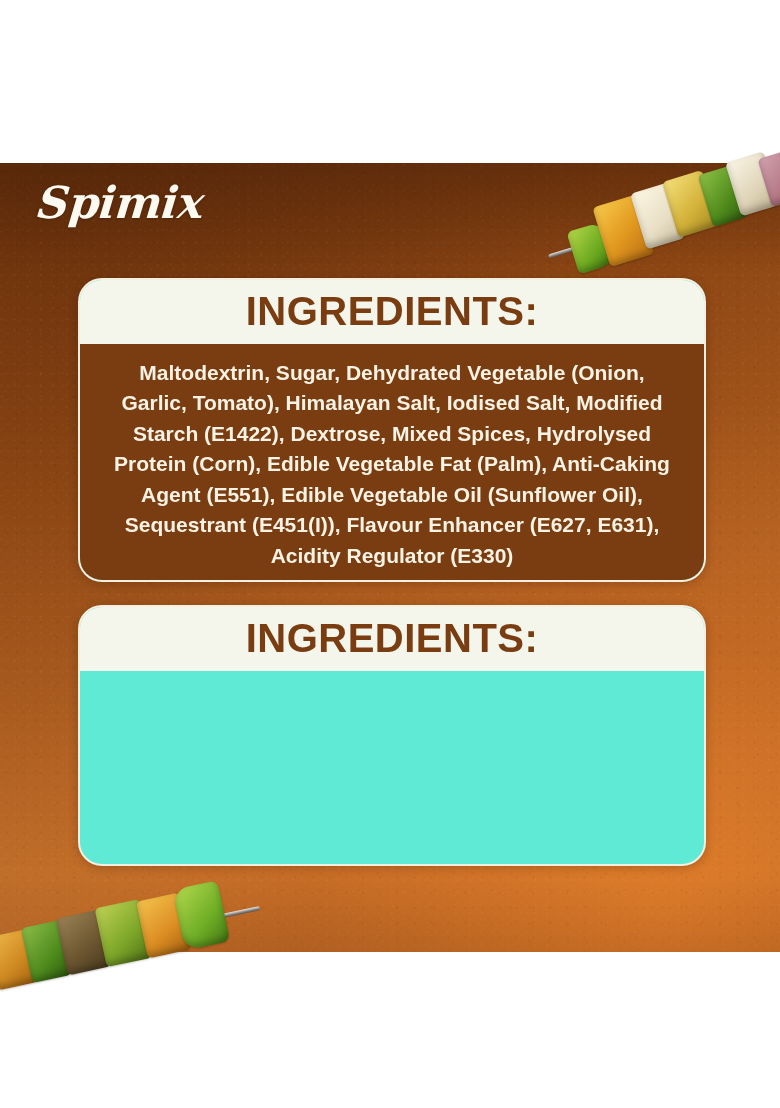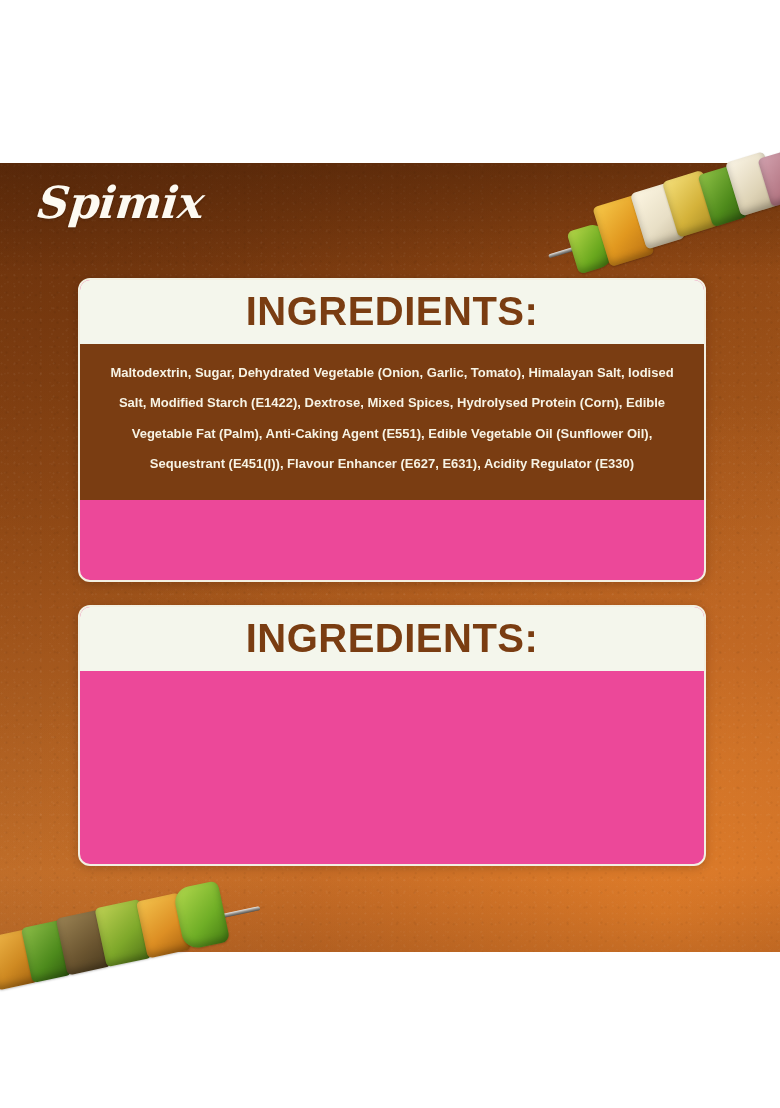--- a/index.html
+++ b/index.html
@@ -107,23 +107,23 @@
     position: absolute;
     border-radius: 5px;
     box-shadow: inset 0 -4px 7px rgba(0,0,0,0.26), 0 1px 2px rgba(0,0,0,0.22);
   }
 
   
   .card {
     position: absolute;
     left: 78px;
     width: 624px;
-    background: #ec4899;
+    background: #5eead4;
     border: 2px solid #f3f0e2;
-    border-radius: 12px;
+    border-radius: 24px;
     overflow: hidden;
     box-shadow: 0 2px 10px rgba(50,20,4,0.25);
   }
   .card-1 { top: 278px; height: 300px; }
   .card-2 { top: 605px; height: 257px; }
 
   .card-head {
     background: #f4f6ec;
     text-align: center;
     padding: 9px 0 10px;
@@ -139,21 +139,21 @@
   }
 
   .card-body {
     background: #7a3d12;
     padding: 14px 28px 20px;
   }
   .card-body-text {
     color: #f7f3e4;
     font-family: "Liberation Sans", sans-serif;
     font-weight: bold;
-    font-size: 13px;
+    font-size: 21px;
     line-height: 30.5px;
     text-align: center;
     margin: 0;
   }
 </style>
 </head>
 <body>
 
 <div class="page">
 

